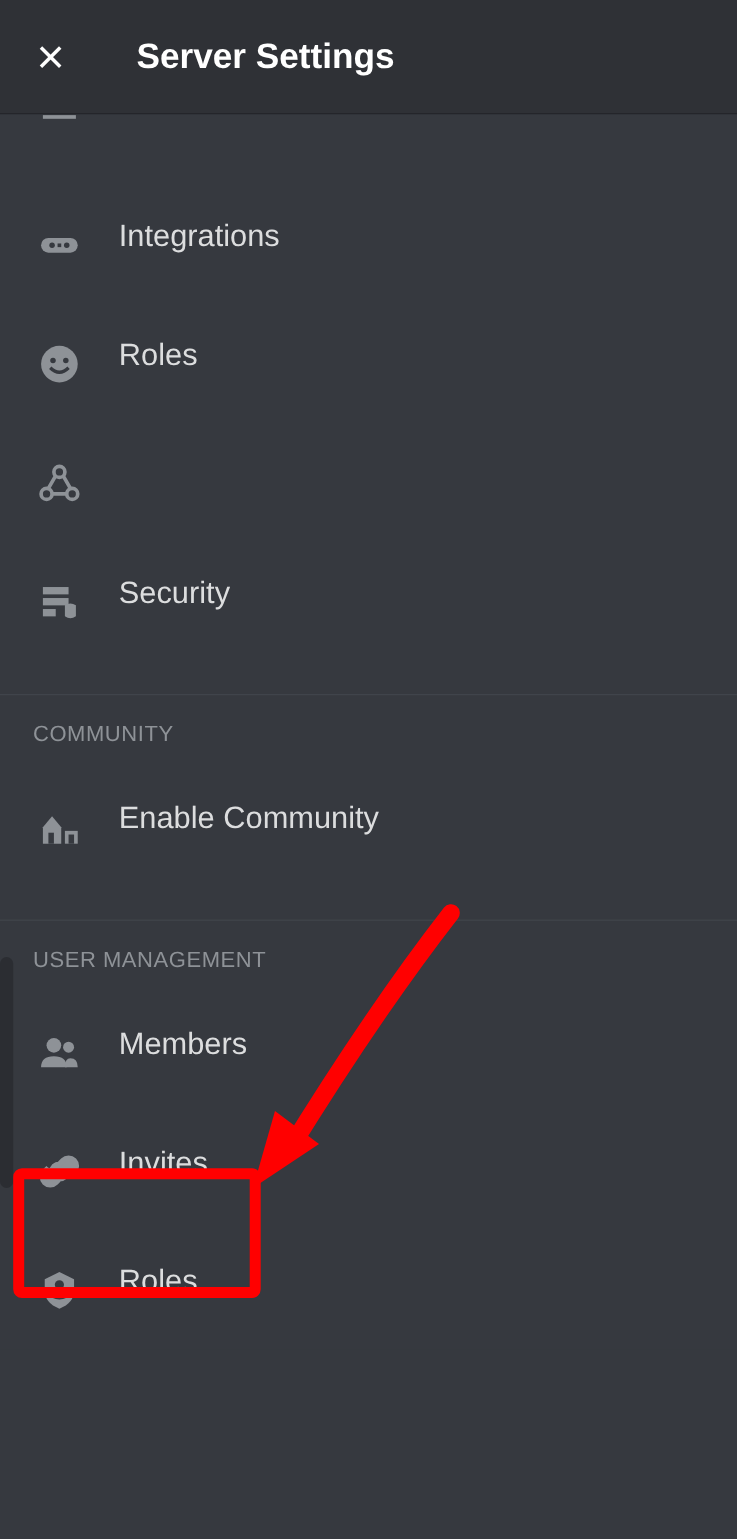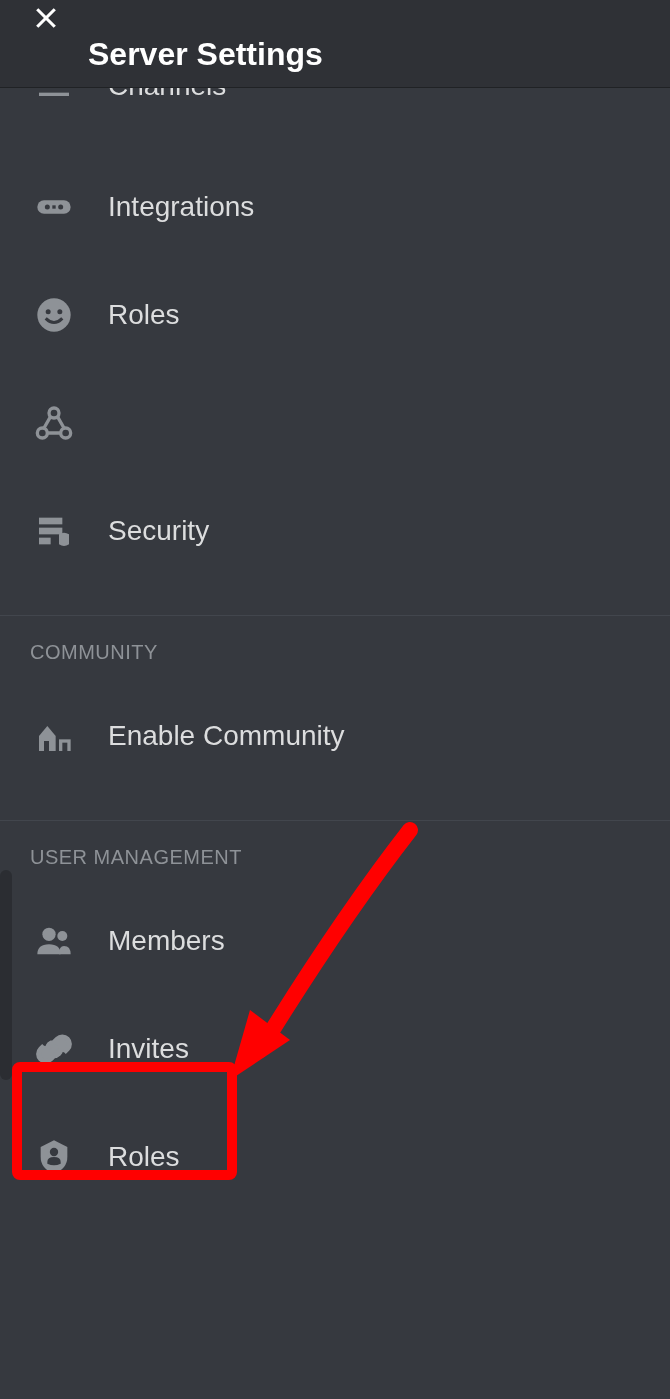--- a/index.html
+++ b/index.html
@@ -9,26 +9,26 @@
     }
     body {
       width: 670px;
       height: 1399px;
       background: #36393f;
       font-family: -apple-system, BlinkMacSystemFont, "Segoe UI", Helvetica, Arial, sans-serif;
       overflow: hidden;
       position: relative;
     }
     .header {
-      height: 88px;
+      height: 104px;
       background: #2f3136;
       display: flex;
+      align-items: center;
       padding: 0 28px;
       border-bottom: 1px solid #202225;
-      flex-direction: column;
     }
     .close-btn {
       width: 36px;
       height: 36px;
       display: flex;
       align-items: center;
       justify-content: center;
       cursor: pointer;
     }
     .close-btn svg {
@@ -53,21 +53,20 @@
       padding: 25px 30px 18px 30px;
       text-transform: uppercase;
     }
     .section-divider {
       height: 1px;
       background: #42464d;
       margin: 30px 0 0 0;
     }
     .menu-item {
       display: flex;
-      align-items: center;
       padding: 30px 30px;
       cursor: pointer;
       position: relative;
     }
     .menu-item.cutoff {
       padding-top: 0;
       padding-bottom: 20px;
       height: 45px;
       overflow: hidden;
     }

